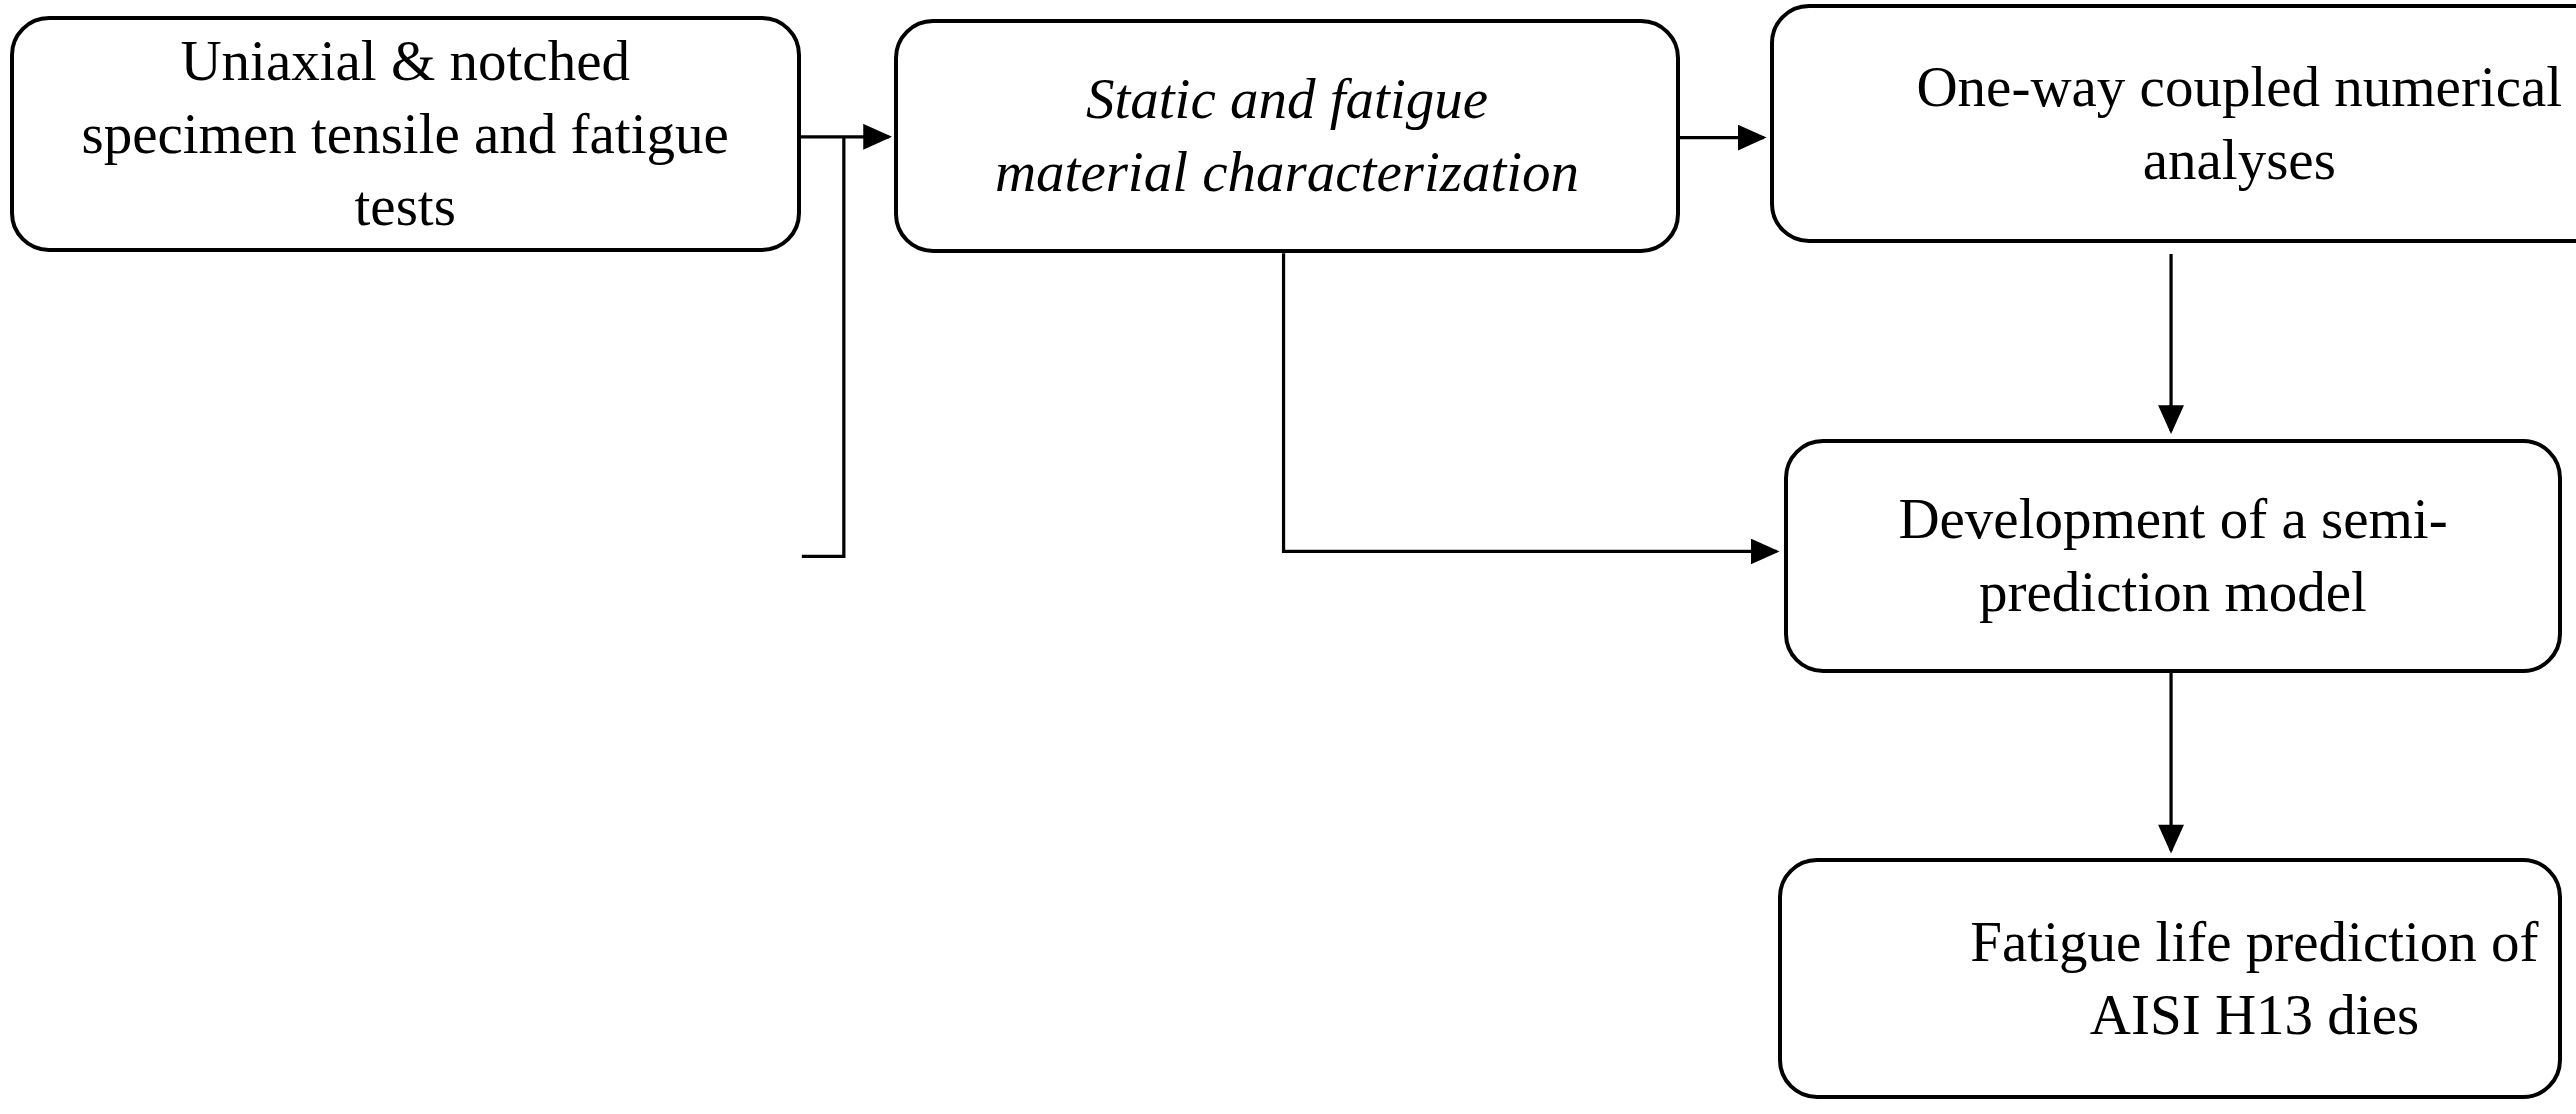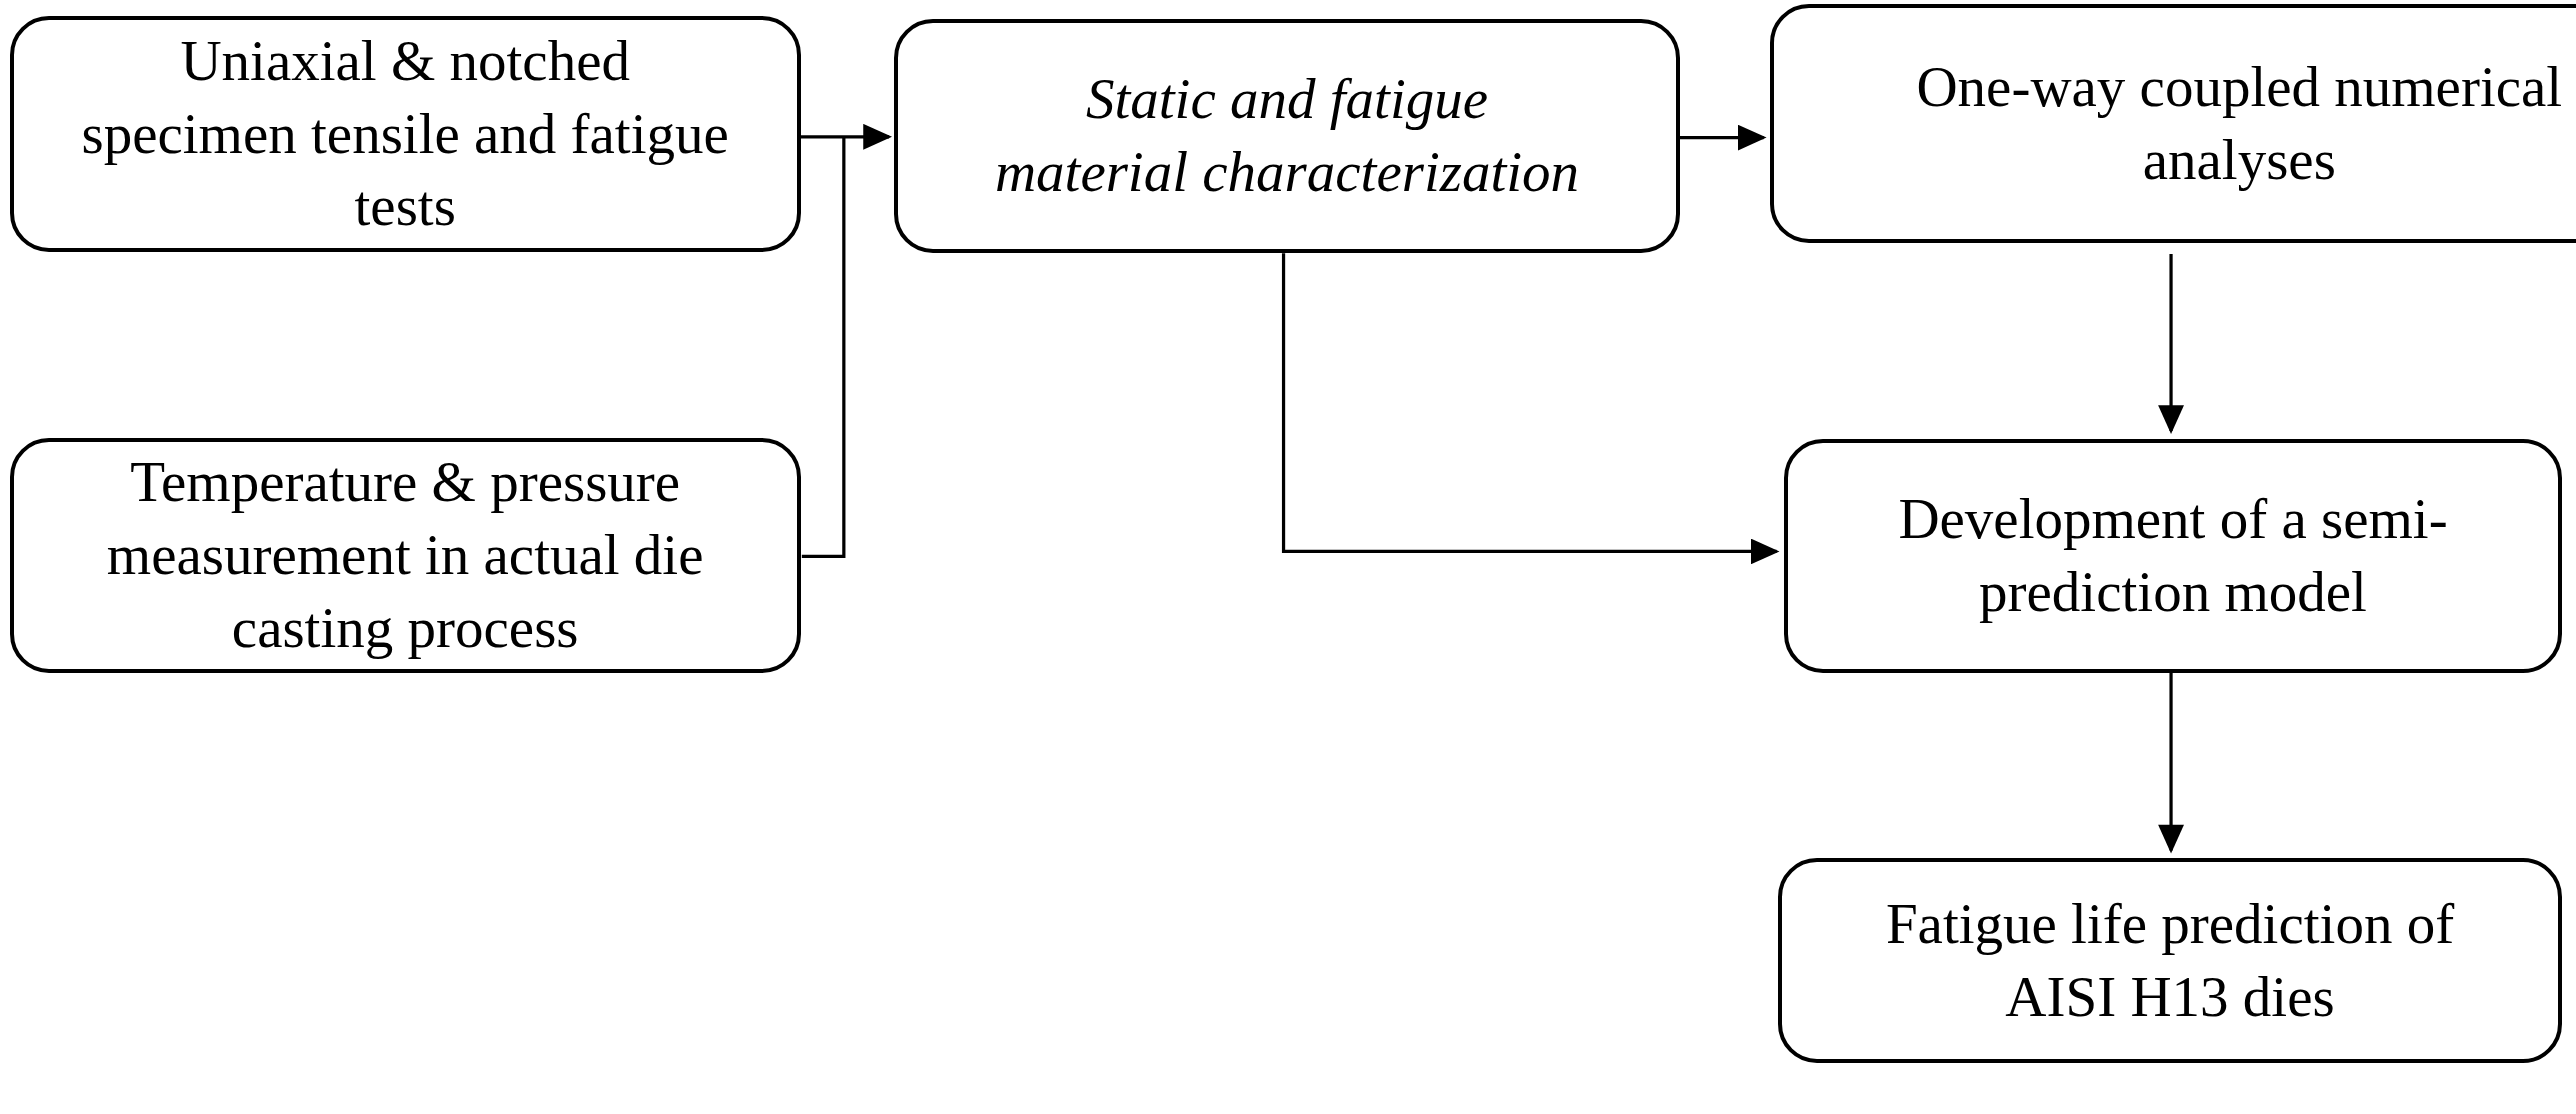--- a/index.html
+++ b/index.html
@@ -46,21 +46,21 @@
     font-size: 57px;
     line-height: 1.28;
     color: #000000;
   }
   
   .node--uniaxial      { left: 9.7px;   top: 16px;   width: 791px; height: 236px; }
   .node--temperature   { left: 9.7px;   top: 438px;  width: 791px; height: 235px; }
   .node--static        { left: 894px; top: 18.6px;   width: 786px; height: 234px; font-style: italic; }
   .node--oneway        { left: 1770px; top: 4px;   width: 938px; height: 239px; padding-left: 20px; }
   .node--semiempirical { left: 1784px; top: 439px;  width: 778px; height: 234px; }
-  .node--fatiguelife   { left: 1778px; top: 858px; width: 784px; height: 205px; }
+  .node--fatiguelife   { left: 1778px; top: 858px; width: 784px; height: 241px; justify-content: flex-end; }
 </style>
 </head>
 <body>
 
 <div class="canvas">
 
   <svg class="connector-layer" viewBox="0 0 3187 1379" xmlns="http://www.w3.org/2000/svg">
     <defs>
       <marker id="arrowhead" viewBox="0 0 10 9" refX="9" refY="4.5" markerWidth="36" markerHeight="32" markerUnits="userSpaceOnUse" orient="auto">
         <path d="M0,0 L10,4.5 L0,9 Z" fill="#000000"></path>
@@ -79,25 +79,20 @@
 
     <path class="edge" d="M 2686 830 L 2686 1052" marker-end="url(#arrowhead)"></path>
   </svg>
 
   <div class="node node--uniaxial">
     <span class="node-label">Uniaxial &amp; notched
 specimen tensile and fatigue
 tests</span>
   </div>
 
-  <div class="node node--temperature">
-    <span class="node-label">Temperature &amp; pressure
-measurement in actual die
-casting process</span>
-  </div>
 
   <div class="node node--static">
     <span class="node-label">Static and fatigue
 material characterization</span>
   </div>
 
   <div class="node node--oneway">
     <span class="node-label">One-way coupled numerical
 analyses</span>
   </div>

